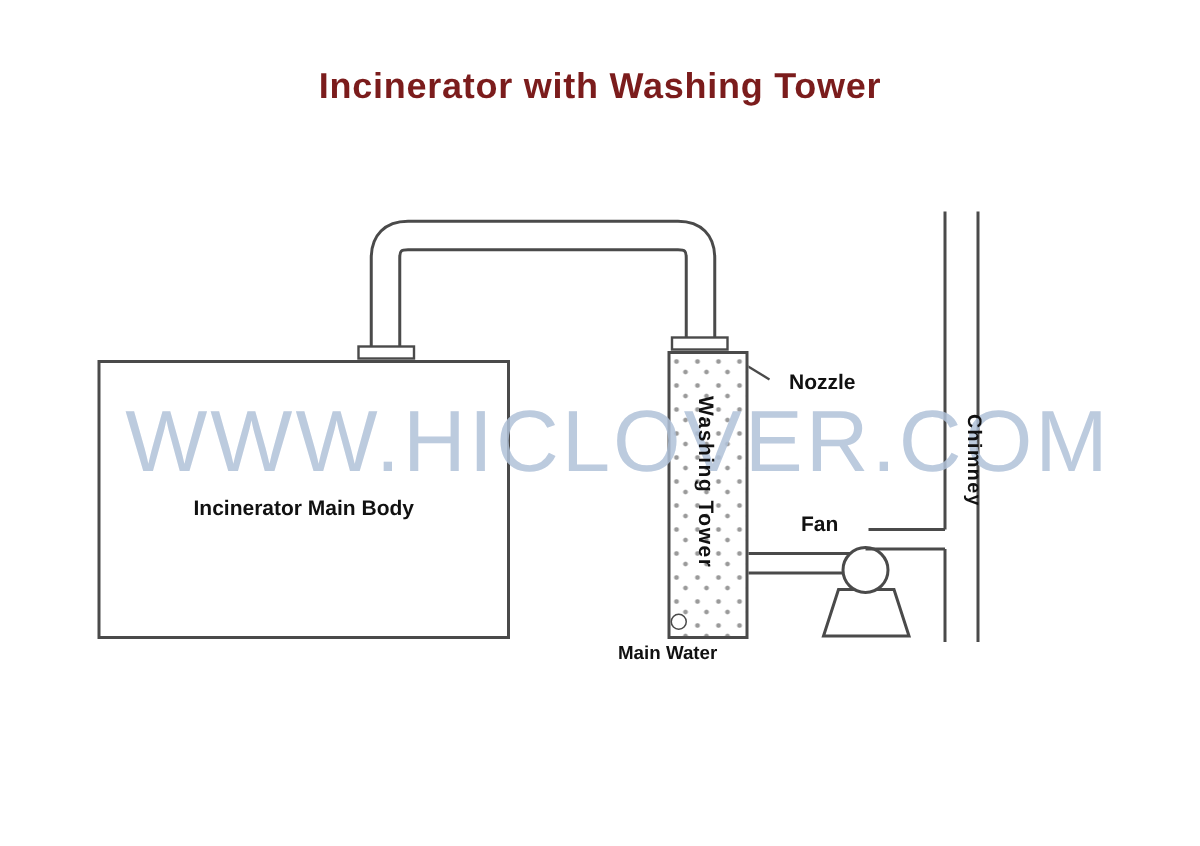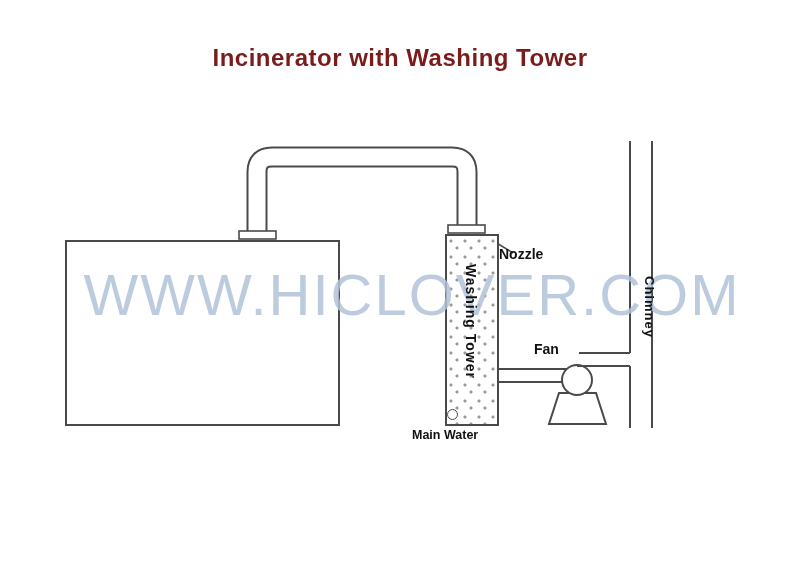--- a/index.html
+++ b/index.html
@@ -57,21 +57,21 @@
     background:#ffffff; z-index:3;
   }
 
   .label{
     position:absolute; color:var(--label); font-weight:bold; z-index:4;
     white-space:nowrap;
   }
   .incin-label{ left:65px; top:330px; width:275px; text-align:center; font-size:14px; }
   .tower-label{ left:463px; top:264px; writing-mode:vertical-rl; font-size:14px; letter-spacing:1px; }
   .chimney-label{ left:642px; top:276px; writing-mode:vertical-rl; font-size:13px; letter-spacing:1px; }
-  .nozzle-label{ left:499px; top:246px; font-size:14px; }
+  .nozzle-label{ left:526px; top:246px; font-size:14px; }
   .fan-label{ left:534px; top:341px; font-size:14px; }
   .waste-label{ left:412px; top:428px; font-size:12.5px; }
 
   .watermark{
     position:absolute; left:12px; top:266px; width:100%;
     text-align:center; white-space:nowrap;
     font-size:58px; line-height:58px; letter-spacing:2px;
     color:var(--watermark); opacity:0.85;
     z-index:3;
   }
@@ -118,20 +118,21 @@
   </svg>
 
   <div class="incinerator"></div>
 
   <div class="tower"></div>
 
   <div class="drain"></div>
 
   <div class="watermark">WWW.HICLOVER.COM</div>
 
+  <div class="label incin-label">Incinerator Main Body</div>
 
   <div class="label tower-label">Washing Tower</div>
 
   <div class="label nozzle-label">Nozzle</div>
 
   <div class="label fan-label">Fan</div>
 
   <div class="label chimney-label">Chimney</div>
 
   <div class="label waste-label">Main Water</div>

